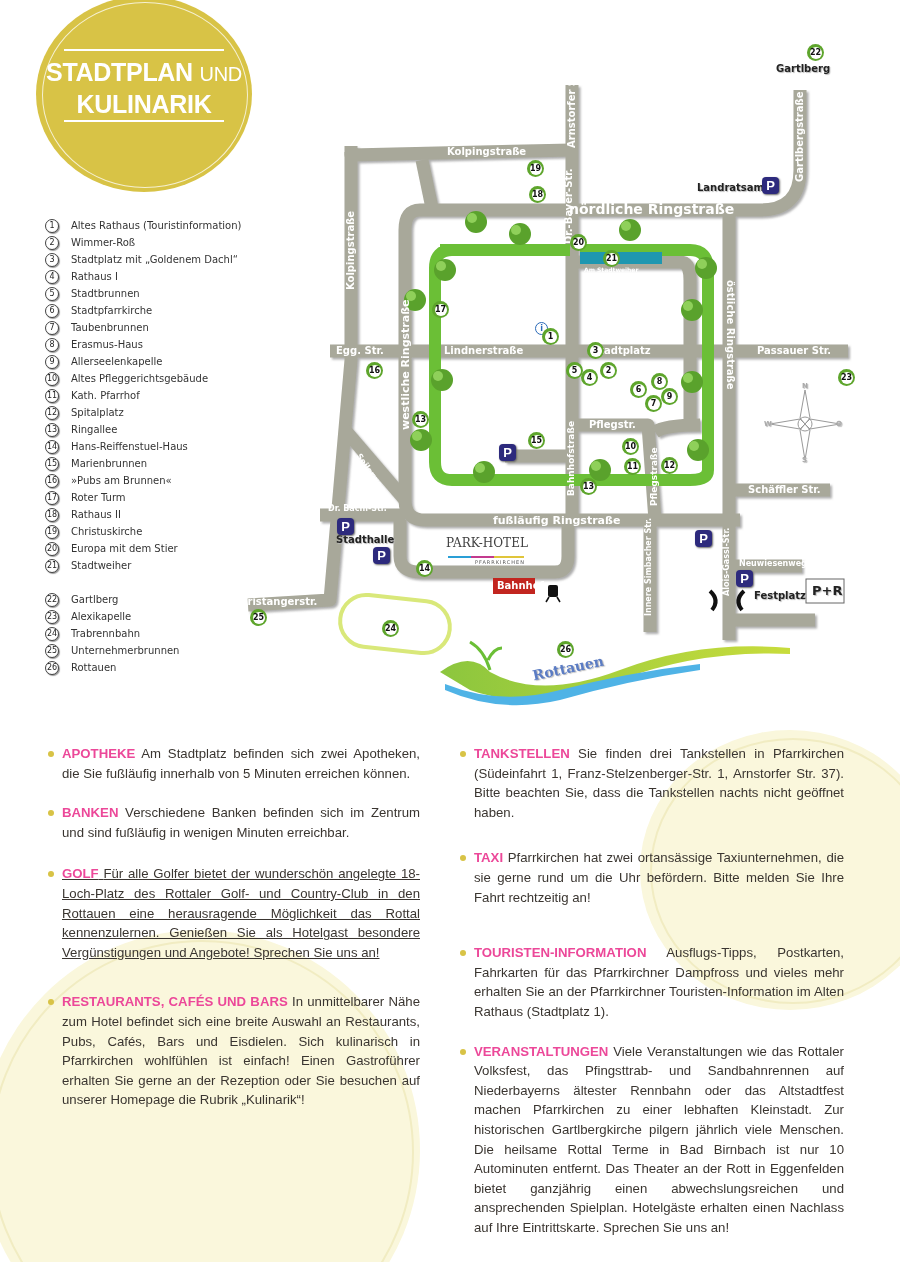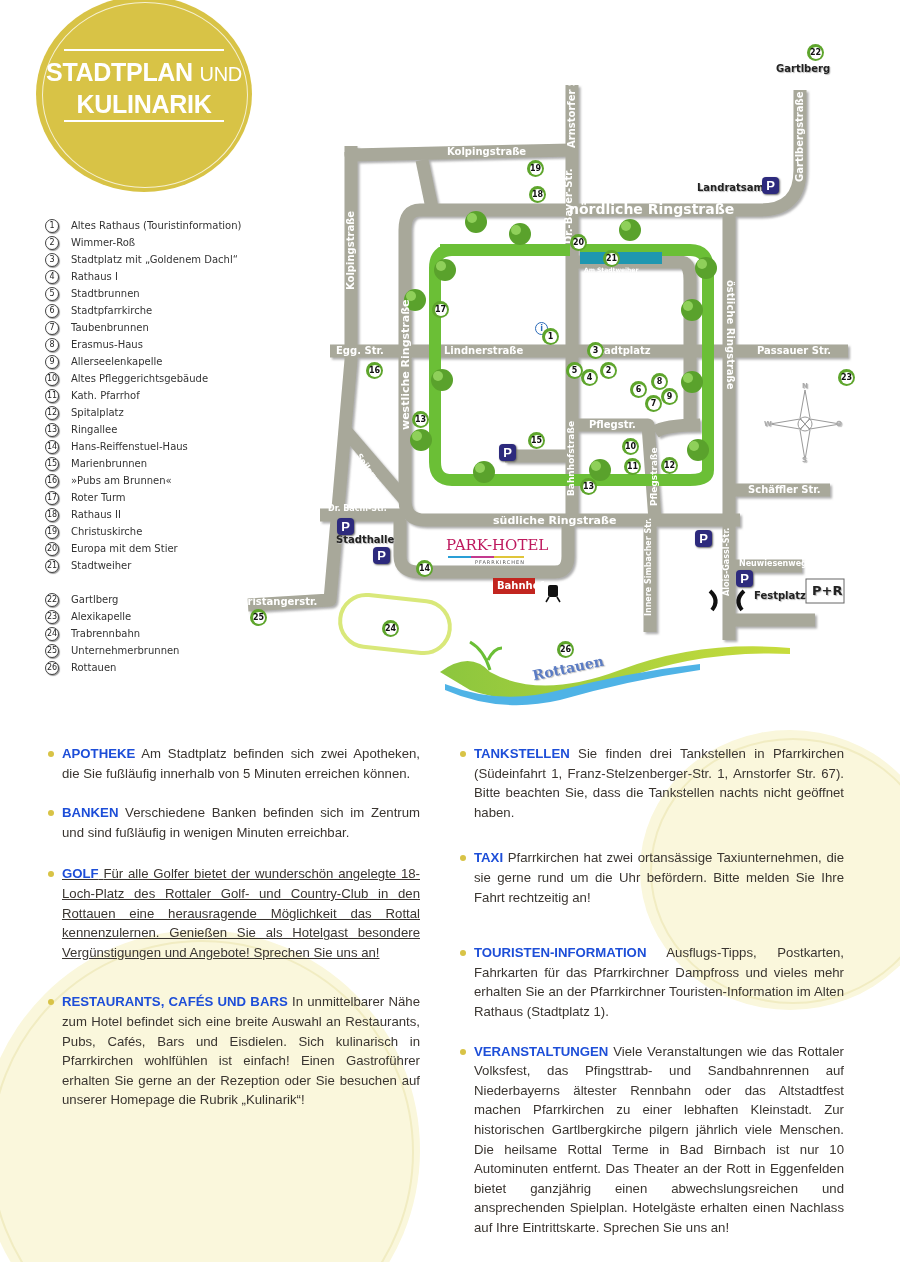--- a/index.html
+++ b/index.html
@@ -22,21 +22,21 @@
   .road-label{position:absolute;color:#fff;font-weight:bold;font-size:10px;font-family:"DejaVu Sans",sans-serif;white-space:nowrap;}
   .vert{transform-origin:left top;transform:rotate(-90deg);}
   .marker{position:absolute;width:17px;height:17px;border-radius:50%;background:#5ea52c;display:flex;align-items:center;justify-content:center;}
   .marker span{width:12px;height:12px;border-radius:50%;background:#fff;color:#111;font-size:8px;font-weight:bold;display:flex;align-items:center;justify-content:center;font-family:"DejaVu Sans",sans-serif;}
   .parking{position:absolute;width:17px;height:17px;background:#2d2a7d;border-radius:4px;color:#fff;font-weight:bold;font-size:13px;display:flex;align-items:center;justify-content:center;box-shadow:1px 1px 2px #666;}
   .place-label{position:absolute;font-size:10px;font-weight:bold;color:#222;font-family:"DejaVu Sans",sans-serif;text-shadow:1px 1px 1px #bbb;white-space:nowrap;}
   
   .info-col{position:absolute;font-size:13.2px;line-height:19.6px;text-align:justify;color:#3a3530;}
   .info-item{position:relative;padding-left:14px;margin-bottom:20px;}
   .bullet{position:absolute;left:0;top:7px;width:6px;height:6px;border-radius:50%;background:#d8c346;}
-  .cat{color:#1d4ed8;font-weight:bold;}
+  .cat{color:#ec4899;font-weight:bold;}
 </style>
 </head>
 <body>
 
 <div class="deco" style="left:-20px;top:930px;width:440px;height:440px;"></div>
 <div class="deco-ring" style="left:-10px;top:940px;width:420px;height:420px;"></div>
 <div class="deco" style="left:640px;top:730px;width:300px;height:280px;"></div>
 <div class="deco-ring" style="left:650px;top:738px;width:282px;height:262px;"></div>
 
 <div class="badge"></div>
@@ -275,34 +275,34 @@
 <div class="road-label" style="left:444px;top:345px;">Lindnerstraße</div>
 <div class="road-label" style="left:592px;top:345px;">Stadtplatz</div>
 <div class="road-label" style="left:757px;top:345px;">Passauer Str.</div>
 <div class="road-label" style="left:589px;top:419px;">Pflegstr.</div>
 <div class="road-label vert" style="left:566px;top:496px;font-size:9px;">Bahnhofstraße</div>
 <div class="road-label vert" style="left:649px;top:506px;font-size:9px;">Pflegstraße</div>
 <div class="road-label" style="left:748px;top:484px;">Schäffler Str.</div>
 <div class="road-label" style="left:362px;top:452px;font-size:8px;transform:rotate(55deg);transform-origin:left top;">Seilerweg</div>
 <div class="road-label" style="left:328px;top:504px;font-size:8px;">Dr. Bachl-Str.</div>
 <div class="road-label vert" style="left:310px;top:566px;">Rennbahnstraße</div>
-<div class="road-label" style="left:493px;top:514px;font-size:11px;">südliche Ringstraße</div>
+<div class="road-label" style="left:493px;top:514px;font-size:11px;">fußläufig Ringstraße</div>
 <div class="road-label" style="left:233px;top:596px;">Christangerstr.</div>
 <div class="road-label vert" style="left:644px;top:616px;font-size:8px;">Innere Simbacher Str.</div>
 <div class="road-label vert" style="left:722px;top:596px;font-size:8px;">Alois-Gassl-Str.</div>
 <div class="road-label" style="left:739px;top:559px;font-size:8px;">Neuwiesenweg</div>
 <div class="road-label" style="left:584px;top:266px;font-size:6px;">Am Stadtweiher</div>
 
 <div class="place-label" style="left:776px;top:63px;">Gartlberg</div>
 <div class="place-label" style="left:697px;top:182px;">Landratsamt</div>
 <div class="place-label" style="left:336px;top:534px;">Stadthalle</div>
 <div class="place-label" style="left:754px;top:590px;text-align:center;">Festplatz</div>
 <div class="place-label" style="left:812px;top:583px;font-size:13px;">P+R</div>
 <div class="place-label" style="left:497px;top:580px;color:#fff;text-shadow:none;">Bahnhof</div>
-<div class="place-label" style="left:446px;top:536px;font-family:'DejaVu Serif',serif;font-weight:normal;font-size:15px;color:#be185d;text-shadow:none;">PARK-HOTEL</div>
+<div class="place-label" style="left:446px;top:536px;font-family:'DejaVu Serif',serif;font-weight:normal;font-size:12px;color:#404040;text-shadow:none;">PARK-HOTEL</div>
 <div class="place-label" style="left:475px;top:559px;font-size:5px;font-weight:normal;letter-spacing:1px;color:#555;text-shadow:none;">PFARRKIRCHEN</div>
 <div class="place-label" style="left:532px;top:660px;font-family:'DejaVu Serif',serif;font-size:14px;color:#5b7cc4;transform:rotate(-12deg);">Rottauen</div>
 <div class="place-label" style="left:802px;top:382px;font-size:7px;color:#aaa;">N</div>
 <div class="place-label" style="left:802px;top:456px;font-size:7px;color:#aaa;">S</div>
 <div class="place-label" style="left:764px;top:420px;font-size:7px;color:#aaa;">W</div>
 <div class="place-label" style="left:836px;top:420px;font-size:7px;color:#aaa;">O</div>
 <div class="place-label" style="left:535px;top:322px;width:11px;height:11px;border-radius:50%;border:1px solid #2a6ab8;background:#fff;color:#2a6ab8;font-size:8px;text-align:center;line-height:11px;text-shadow:none;">i</div>
 
 <div class="parking" style="left:762px;top:177px;">P</div>
 <div class="parking" style="left:499px;top:444px;">P</div>
@@ -393,17 +393,17 @@
     <span>26</span>
   </div>
 
 <div class="info-col" style="left:48px;top:744px;width:372px;" id="info-left">
     <div class="info-item" style="margin-bottom: 20px;"><span class="bullet"></span><span class="cat">APOTHEKE</span> <span>Am Stadtplatz befinden sich zwei Apotheken, die Sie fußläufig innerhalb von 5 Minuten erreichen können.</span></div>
     <div class="info-item" style="margin-bottom: 22px;"><span class="bullet"></span><span class="cat">BANKEN</span> <span>Verschiedene Banken befinden sich im Zentrum und sind fußläufig in wenigen Minuten erreichbar.</span></div>
     <div class="info-item" style="margin-bottom: 30px; text-decoration: underline;"><span class="bullet"></span><span class="cat">GOLF</span> <span>Für alle Golfer bietet der wunderschön angelegte 18-Loch-Platz des Rottaler Golf- und Country-Club in den Rottauen eine herausragende Möglichkeit das Rottal kennenzulernen. Genießen Sie als Hotelgast besondere Vergünstigungen und Angebote! Sprechen Sie uns an!</span></div>
     <div class="info-item"><span class="bullet"></span><span class="cat">RESTAURANTS, CAFÉS UND BARS</span> <span>In unmittelbarer Nähe zum Hotel befindet sich eine breite Auswahl an Restaurants, Pubs, Cafés, Bars und Eisdielen. Sich kulinarisch in Pfarrkirchen wohlfühlen ist einfach! Einen Gastroführer erhalten Sie gerne an der Rezeption oder Sie besuchen auf unserer Homepage die Rubrik „Kulinarik“!</span></div>
   </div>
 <div class="info-col" style="left:460px;top:744px;width:384px;" id="info-right">
-    <div class="info-item" style="margin-bottom: 26px;"><span class="bullet"></span><span class="cat">TANKSTELLEN</span> <span>Sie finden drei Tankstellen in Pfarrkirchen (Südeinfahrt 1, Franz-Stelzenberger-Str. 1, Arnstorfer Str. 67). Bitte beachten Sie, dass die Tankstellen nachts nicht geöffnet haben.</span></div>
+    <div class="info-item" style="margin-bottom: 26px;"><span class="bullet"></span><span class="cat">TANKSTELLEN</span> <span>Sie finden drei Tankstellen in Pfarrkirchen (Südeinfahrt 1, Franz-Stelzenberger-Str. 1, Arnstorfer Str. 37). Bitte beachten Sie, dass die Tankstellen nachts nicht geöffnet haben.</span></div>
     <div class="info-item" style="margin-bottom: 36px;"><span class="bullet"></span><span class="cat">TAXI</span> <span>Pfarrkirchen hat zwei ortansässige Taxiunternehmen, die sie gerne rund um die Uhr befördern. Bitte melden Sie Ihre Fahrt rechtzeitig an!</span></div>
     <div class="info-item" style=""><span class="bullet"></span><span class="cat">TOURISTEN-INFORMATION</span> <span>Ausflugs-Tipps, Postkarten, Fahrkarten für das Pfarrkirchner Dampfross und vieles mehr erhalten Sie an der Pfarrkirchner Touristen-Information im Alten Rathaus (Stadtplatz 1).</span></div>
     <div class="info-item"><span class="bullet"></span><span class="cat">VERANSTALTUNGEN</span> <span>Viele Veranstaltungen wie das Rottaler Volksfest, das Pfingsttrab- und Sandbahnrennen auf Niederbayerns ältester Rennbahn oder das Altstadtfest machen Pfarrkirchen zu einer lebhaften Kleinstadt. Zur historischen Gartlbergkirche pilgern jährlich viele Menschen. Die heilsame Rottal Terme in Bad Birnbach ist nur 10 Autominuten entfernt. Das Theater an der Rott in Eggenfelden bietet ganzjährig einen abwechslungsreichen und ansprechenden Spielplan. Hotelgäste erhalten einen Nachlass auf Ihre Eintrittskarte. Sprechen Sie uns an!</span></div>
   </div>
 
 </body></html>

